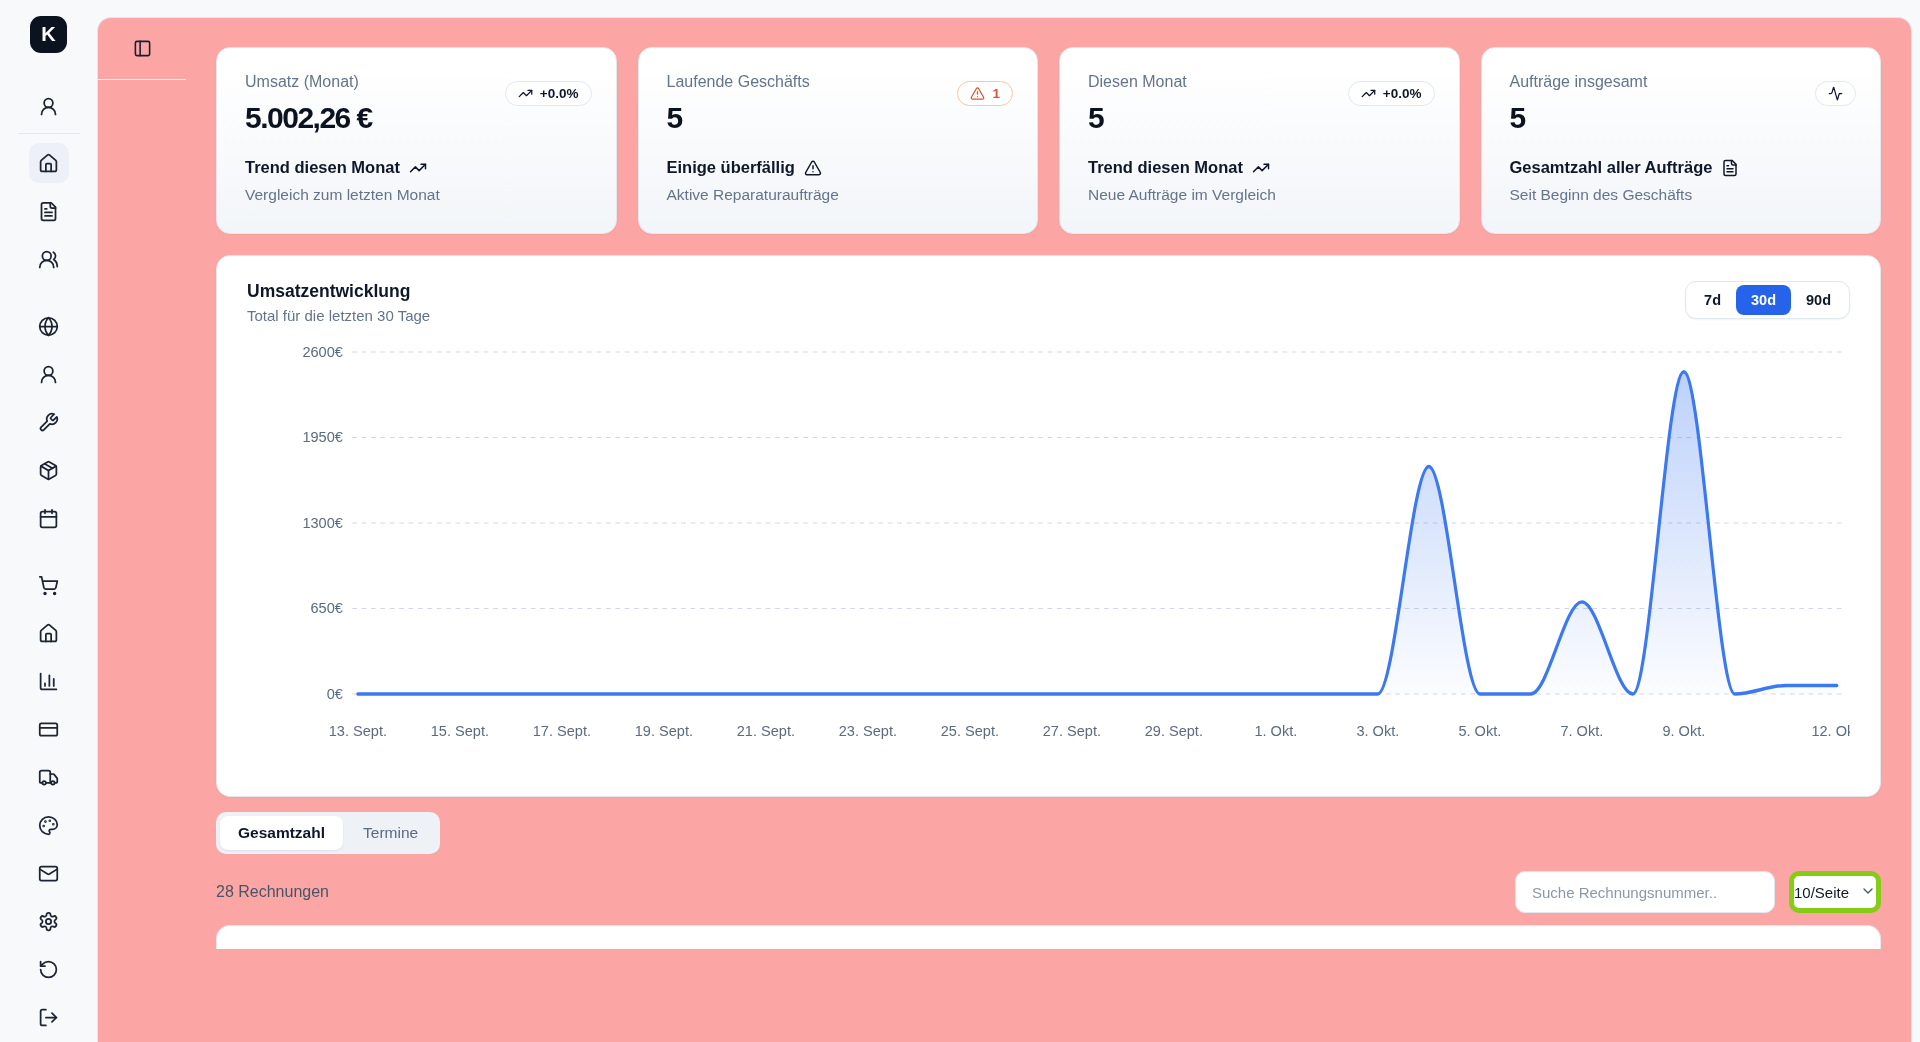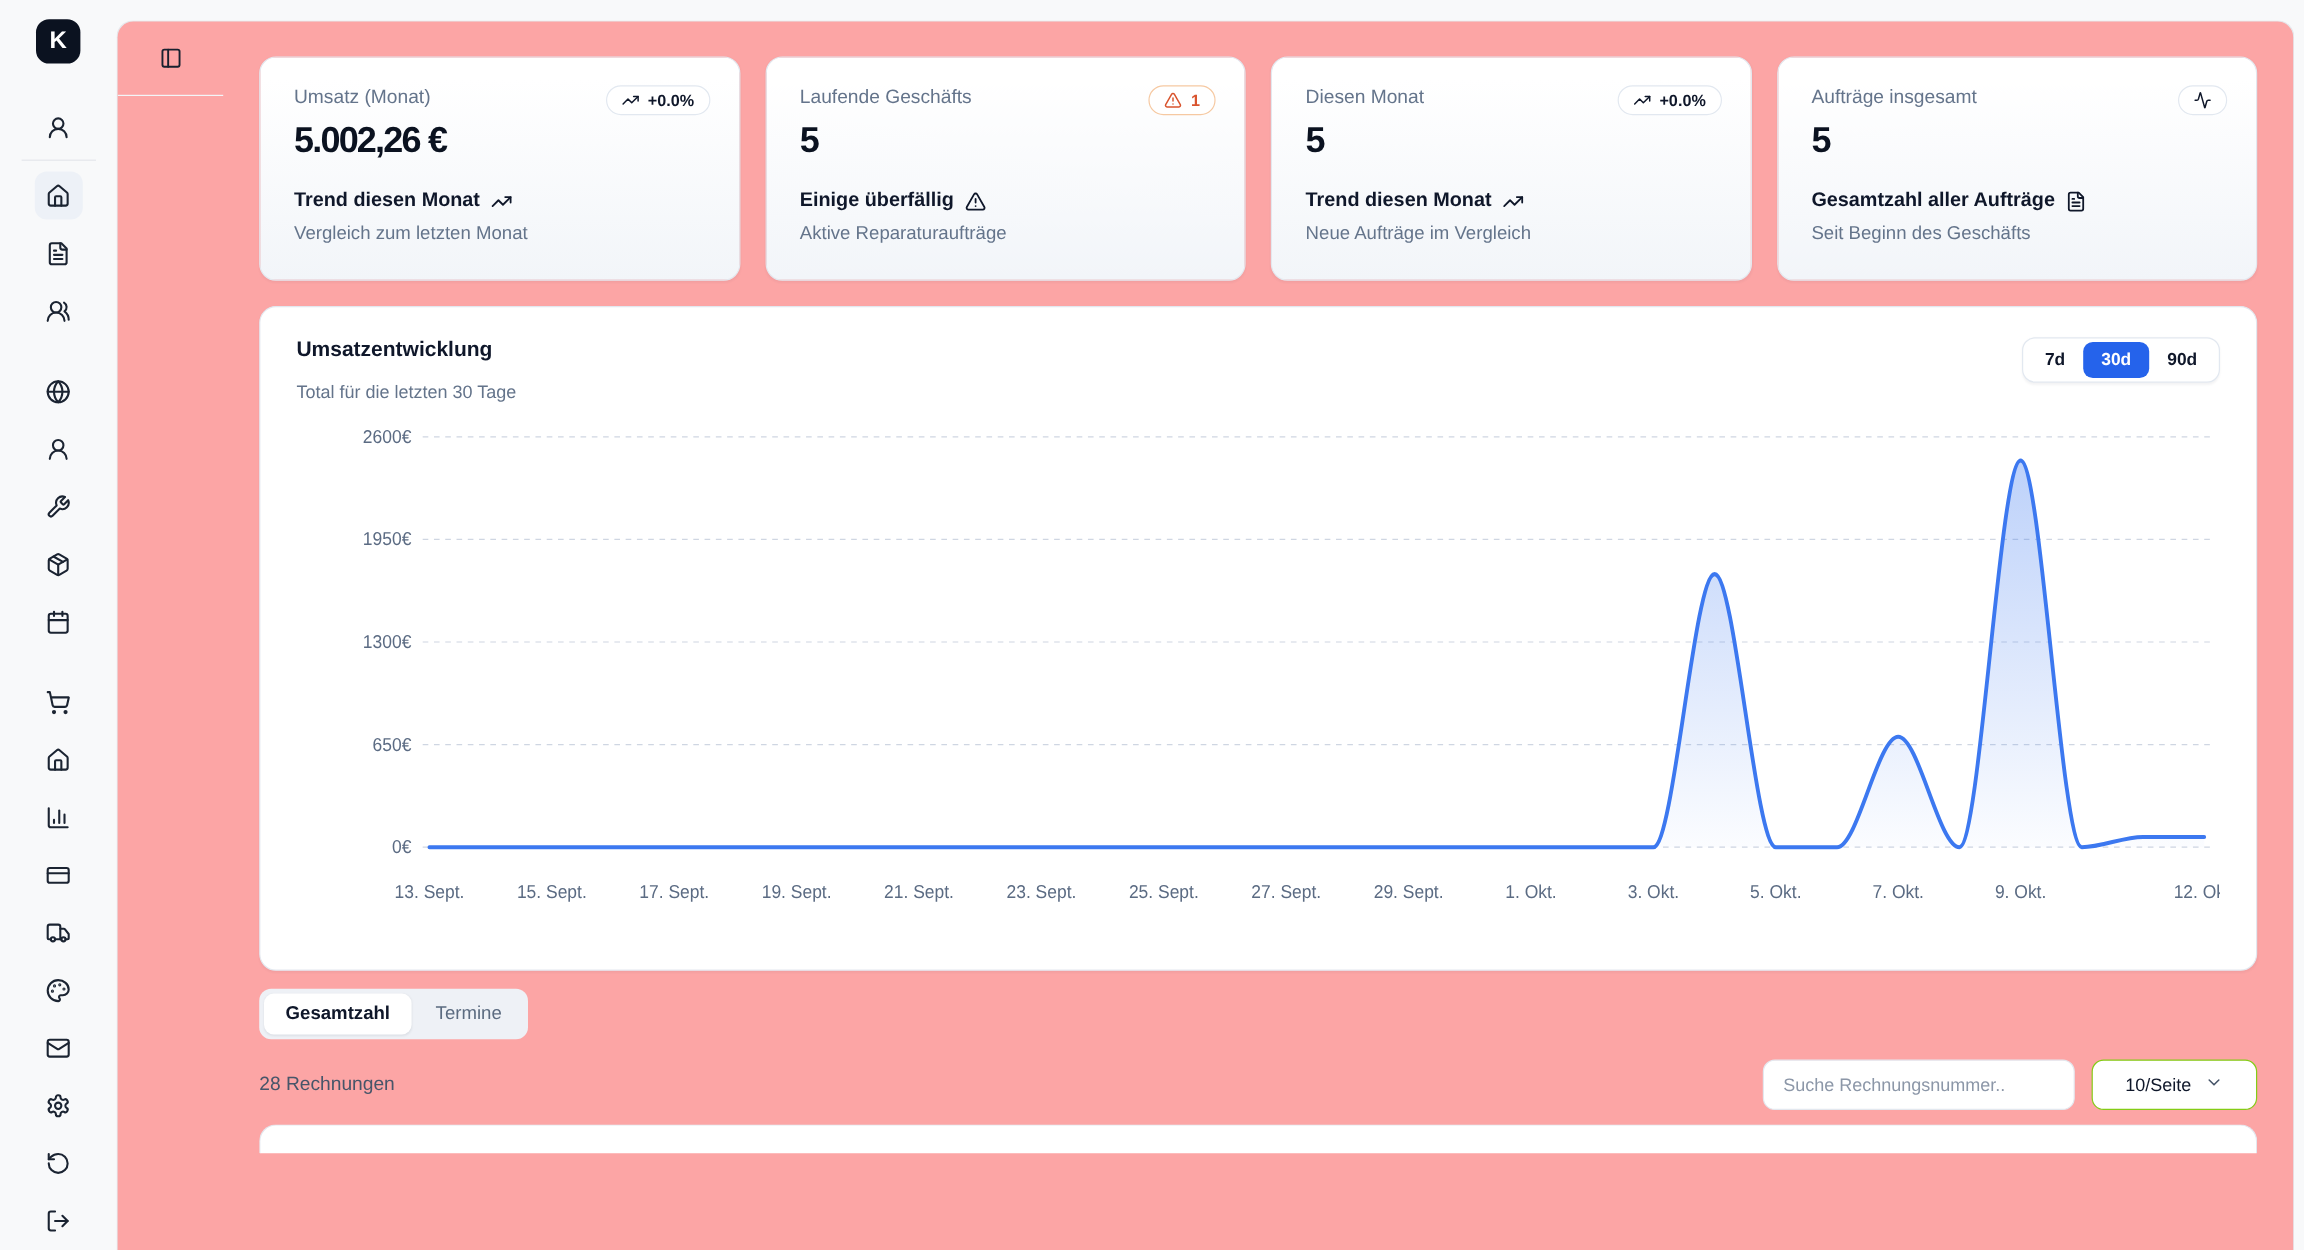--- a/index.html
+++ b/index.html
@@ -46,39 +46,39 @@
   
   .stats-grid { display: grid; grid-template-columns: repeat(4, 1fr); gap: 21px; }
   .stat-card {
     position: relative; border: 1px solid #e3e8ef; border-radius: 14px;
     padding: 25px 28px 29px;
     background: linear-gradient(180deg, #ffffff 10%, #f2f5f9 100%);
     box-shadow: 0 1px 2px rgba(16,24,40,.04);
   }
   .stat-label { font-size: 16px; color: #64748b; }
   .stat-badge {
-    position: absolute; top: 23px; right: 24px;
+    position: absolute; top: 33px; right: 24px;
     display: inline-flex; align-items: center; gap: 7px;
     padding: 4px 12px; border: 1px solid #e2e8f0; border-radius: 999px;
     background: #fff; font-size: 13.5px; font-weight: bold; color: #0f172a;
   }
   .stat-badge svg { width: 15px; height: 15px; }
   .stat-badge.warning { border-color: #f6c9a2; color: #d9542e; }
   .stat-value { margin-top: 10px; font-size: 30px; font-weight: bold; letter-spacing: -1.5px; color: #0b1220; }
   .stat-trend { margin-top: 23px; display: flex; align-items: center; gap: 9px; font-size: 16.5px; font-weight: bold; color: #0f172a; }
   .stat-trend svg { width: 18px; height: 18px; }
   .stat-desc { margin-top: 9px; font-size: 15.5px; color: #64748b; }
   
   .chart-card {
     margin-top: 21px; border: 1px solid #e3e8ef; border-radius: 14px;
     background: #fff; padding: 25px 30px 8px; box-shadow: 0 1px 2px rgba(16,24,40,.04);
   }
   .chart-head { display: flex; justify-content: space-between; align-items: flex-start; }
   .chart-title { font-size: 17.5px; font-weight: bold; color: #0f172a; }
-  .chart-sub { font-size: 15px; color: #64748b; margin-top: 17px; }
+  .chart-sub { font-size: 15px; color: #64748b; margin-top: 5px; }
   .range-toggle {
     display: flex; border: 1px solid #e2e8f0; border-radius: 11px; padding: 3px;
     background: #fff; box-shadow: 0 1px 2px rgba(16,24,40,.05);
   }
   .range-btn {
     border: none; background: transparent; padding: 7px 15px;
     font-family: inherit; font-size: 14.5px; font-weight: bold; color: #0f172a;
     border-radius: 8px; cursor: pointer;
   }
   .range-btn.active { background: #2563eb; color: #fff; }
@@ -93,21 +93,21 @@
   .tab.active { background: #fff; color: #0f172a; font-weight: bold; box-shadow: 0 1px 2px rgba(16,24,40,.08); }
   .list-header { margin-top: 17px; display: flex; justify-content: space-between; align-items: center; }
   .count { font-size: 16px; color: #475569; }
   .controls { display: flex; gap: 14px; align-items: center; }
   .search-input {
     width: 260px; height: 42px; border: 1px solid #e3e8ef; border-radius: 10px;
     padding: 0 16px; font-family: inherit; font-size: 15px; color: #0f172a; background: #fff;
   }
   .search-input::placeholder { color: #8c97a8; }
   .page-size {
-    height: 42px; padding: 0 27px; border: 1px solid #84cc16; border-radius: 10px;
+    height: 42px; padding: 0 0; border: 5px solid #84cc16; border-radius: 10px;
     background: #fff; display: flex; align-items: center; gap: 11px;
     font-family: inherit; font-size: 15px; color: #0f172a; cursor: pointer;
   }
   .page-size svg { width: 16px; height: 16px; color: #475569; }
   .table-strip {
     margin-top: 12px; height: 24px; background: #fff;
     border: 1px solid #e3e8ef; border-bottom: none; border-radius: 14px 14px 0 0;
   }
   .chart-tick { font-size: 15.5px; fill: #5b6b83; }
 </style>

